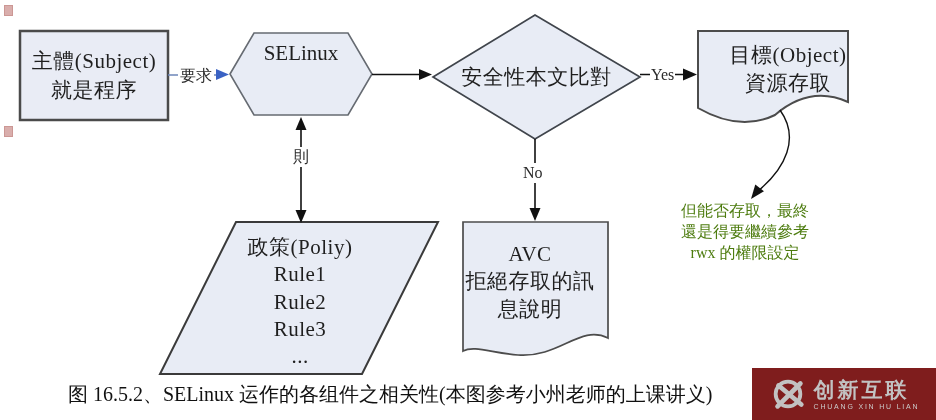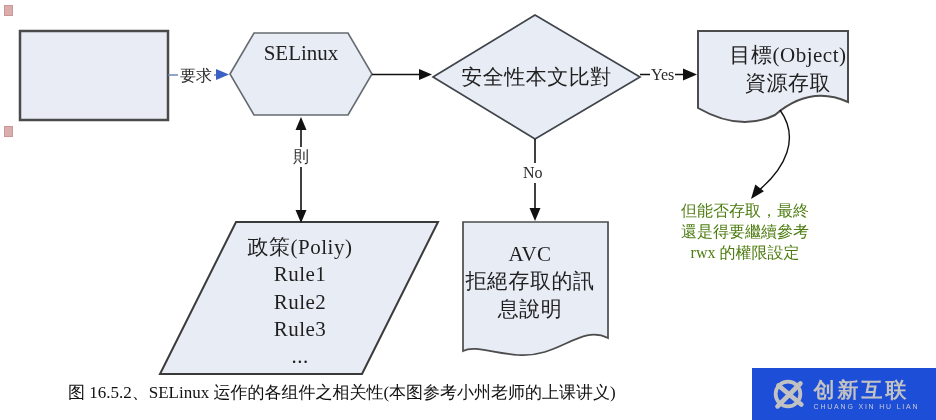--- a/index.html
+++ b/index.html
@@ -7,25 +7,25 @@
     position:relative;width:936px;height:420px;background:#fff;overflow:hidden;
     font-family:"Liberation Serif","DejaVu Serif",serif;color:#1f1f1f;
   }
   .stage svg.underlay{position:absolute;left:0;top:0;}
   .txt{position:absolute;text-align:center;line-height:1.35;}
   .node-txt{font-size:21px;letter-spacing:0.5px;}
   .flexc{display:flex;flex-direction:column;align-items:center;justify-content:center;}
   .small-lbl{font-size:16px;color:#2b2b2b;background:#fff;line-height:1.25;}
   .note-txt{font-size:16px;line-height:1.3;color:#4d7c0f;}
   .caption{
-    position:absolute;left:68px;top:381px;font-size:17px;white-space:nowrap;color:#111;
+    position:absolute;left:68px;top:381px;font-size:20px;white-space:nowrap;color:#111;
   }
   .red-mark{position:absolute;left:4px;width:7px;height:9px;background:#d09a98;border:1px solid #c07e7a;opacity:.8;}
   .watermark{
-    position:absolute;right:0;bottom:0;width:184px;height:52px;background:#1d4ed8;
+    position:absolute;right:0;bottom:0;width:184px;height:52px;background:#7f1d1d;
     display:flex;align-items:center;justify-content:center;gap:7px;
     font-family:"Liberation Sans","DejaVu Sans",sans-serif;
   }
   .wm-text{display:flex;flex-direction:column;line-height:1;}
   .wm-name{font-size:21px;font-weight:bold;letter-spacing:3px;color:#c2c2c2;}
   .wm-sub{font-size:7px;letter-spacing:1.8px;color:#cccccc;margin-top:3px;}
 </style>
 </head>
 <body>
 
@@ -61,20 +61,24 @@
     <polygon points="-13,-5.5 0,0 -13,5.5" transform="translate(301,117) rotate(-90)" fill="#111"></polygon>
     <polygon points="-13,-5.5 0,0 -13,5.5" transform="translate(301,223) rotate(90)" fill="#111"></polygon>
 
     <path d="M780,110 C800,138 786,168 757,192" fill="none" stroke="#111" stroke-width="1.4"></path>
     <polygon points="-14,-5.5 0,0 -14,5.5" transform="translate(751,199) rotate(128)" fill="#111"></polygon>
   </svg>
 
   <div class="red-mark" style="top:5px;"></div>
   <div class="red-mark" style="top:126px;"></div>
 
+  <div class="txt node-txt flexc" style="left:20px;top:31px;width:148px;height:89px;">
+    <div>主體(Subject)</div>
+    <div>就是程序</div>
+  </div>
 
   <div class="txt small-lbl" style="left:178px;top:66px;padding:0 2px;">要求</div>
 
   <div class="txt node-txt flexc" style="left:230px;top:16px;width:142px;height:74px;letter-spacing:0;">SELinux</div>
 
   <div class="txt small-lbl" style="left:254px;top:147px;width:94px;">
     <div>則</div>
   </div>
 
   <div class="txt node-txt flexc" style="left:433px;top:15px;width:207px;height:124px;">安全性本文比對</div>

